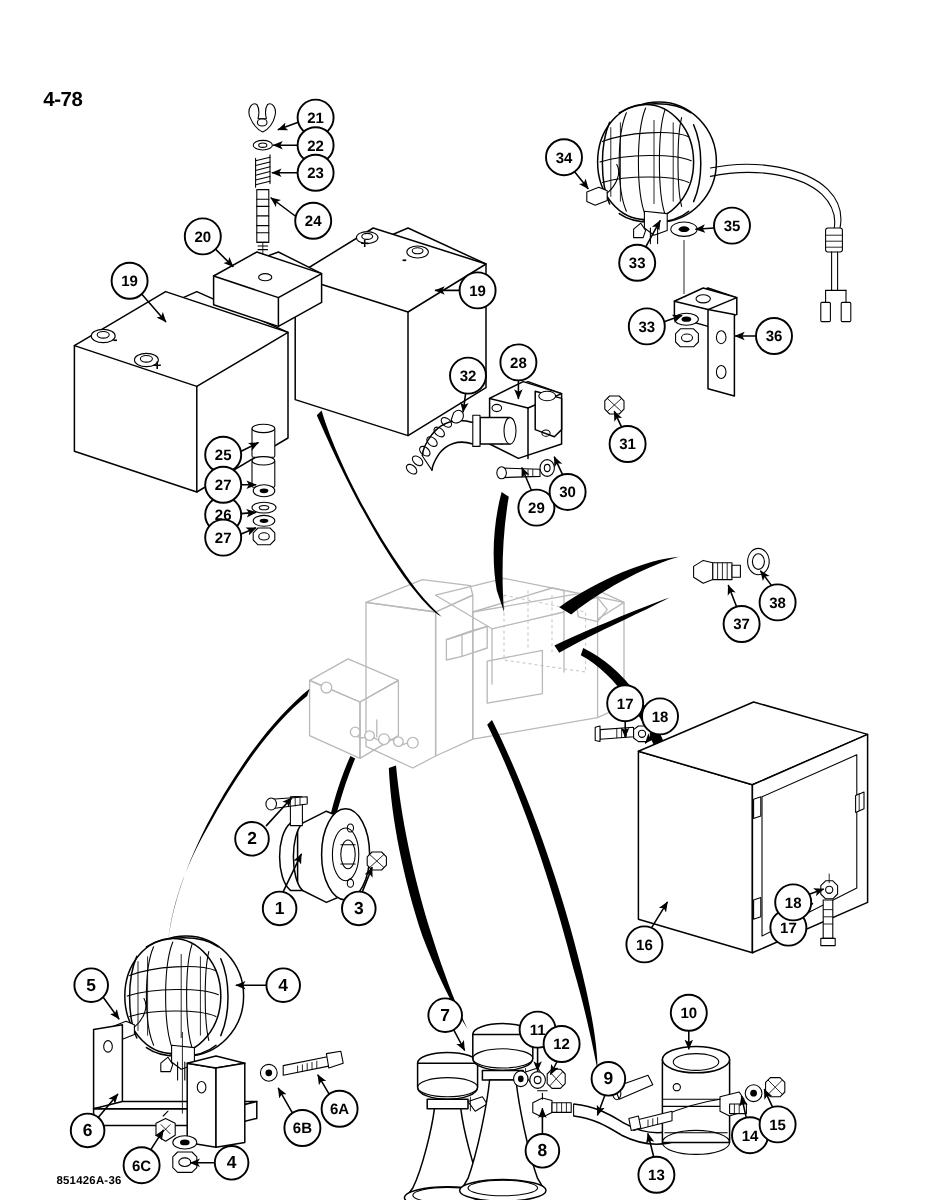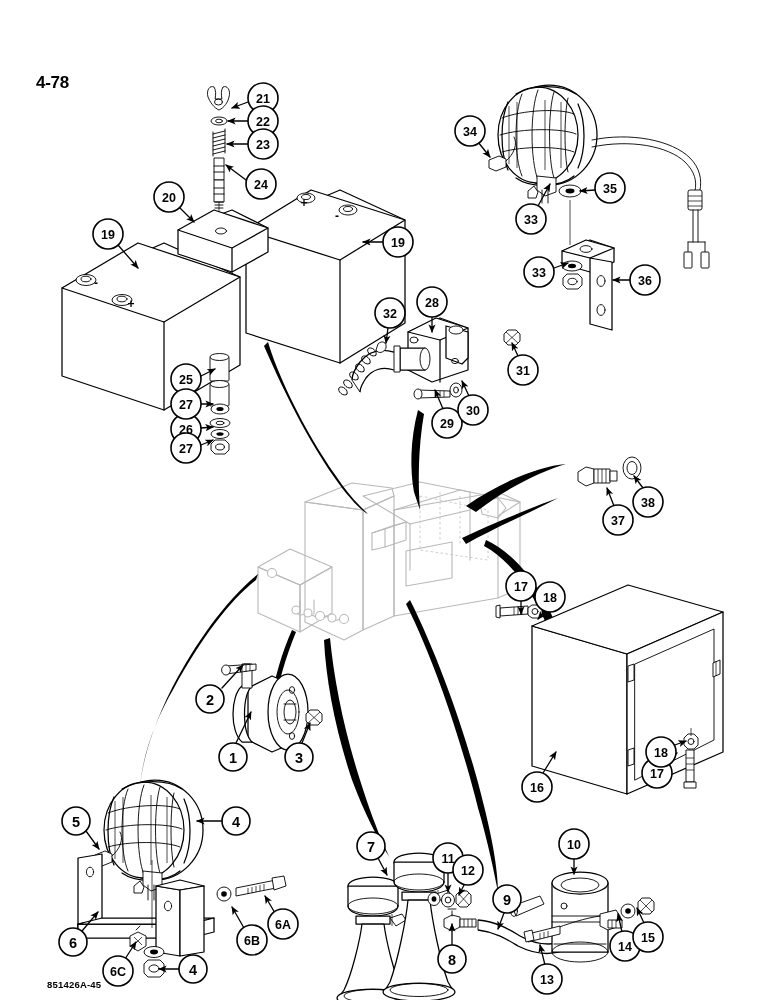--- a/index.html
+++ b/index.html
@@ -31,21 +31,21 @@
     font-size:12px;font-weight:bold;text-anchor:middle;
     dominant-baseline:central;fill:#000;
   }
 </style>
 </head>
 <body>
 
 <div id="sheet">
 
   <div id="page-num">4-78</div>
-  <div id="fig-id">851426A-45</div>
+  <div id="fig-id">851426A-36</div>
 
   <svg id="art" width="780" height="1000" viewBox="0 0 780 1000">
     <defs>
       <style>
         .ln{fill:none;stroke:#000;stroke-width:1.25;stroke-linecap:round;stroke-linejoin:round;}
         .ln-thin{fill:none;stroke:#000;stroke-width:0.9;stroke-linecap:round;stroke-linejoin:round;}
         .ln-hair{fill:none;stroke:#000;stroke-width:0.7;}
         .fillw{fill:#fff;stroke:#000;stroke-width:1.25;stroke-linejoin:round;}
         .fillw-thin{fill:#fff;stroke:#000;stroke-width:0.9;stroke-linejoin:round;}
         .blk{fill:#000;stroke:none;}

